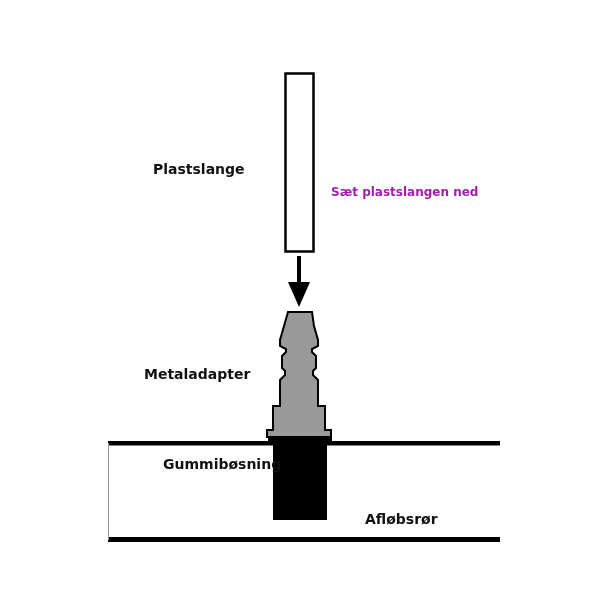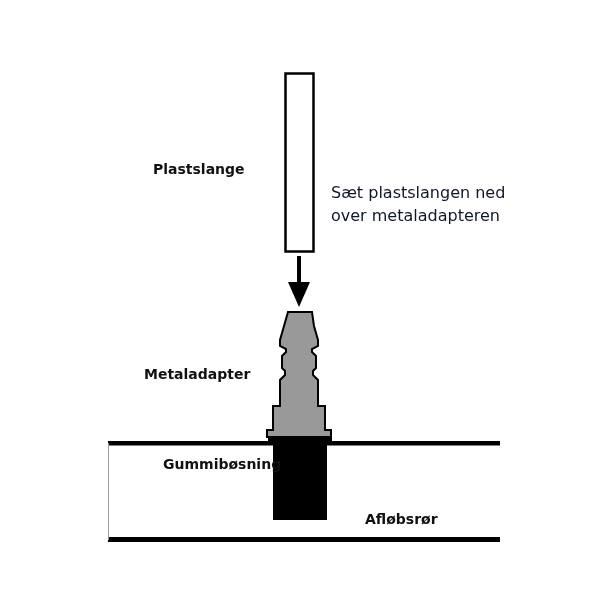--- a/index.html
+++ b/index.html
@@ -9,23 +9,23 @@
       font-family: "DejaVu Sans", sans-serif;
       font-size: 14px;
       font-weight: bold;
       color: #111111;
       white-space: nowrap;
       line-height: 1;
     }
     .instruction {
       position: absolute;
       font-family: "DejaVu Sans", sans-serif;
-      font-size: 16px;
-      font-weight: normal;
-      color: #0f172a;
+      font-size: 12px;
+      font-weight: bold;
+      color: #a21caf;
       line-height: 23px;
       white-space: nowrap;
     }
     svg.diagram { position: absolute; left: 0; top: 0; }
   </style>
 </head>
 <body>
 
 <svg class="diagram" width="610" height="610" viewBox="0 0 610 610">
 
@@ -59,20 +59,19 @@
       280,380 285,375 285,371 282,368
       282,356 286,352 286,349
       280,346 280,340 284,326
     "></polygon>
 </svg>
 
 <div class="label" style="left:153px; top:162px;">Plastslange</div>
 
 <div class="instruction" style="left:331px; top:181px;">
   <div>Sæt plastslangen ned</div>
-  <div>over metaladapteren</div>
 </div>
 
 <div class="label" style="left:144px; top:367px;">Metaladapter</div>
 
 <div class="label" style="left:163px; top:457px;">Gummibøsning</div>
 
 <div class="label" style="left:365px; top:512px;">Afløbsrør</div>
 
 </body></html>

